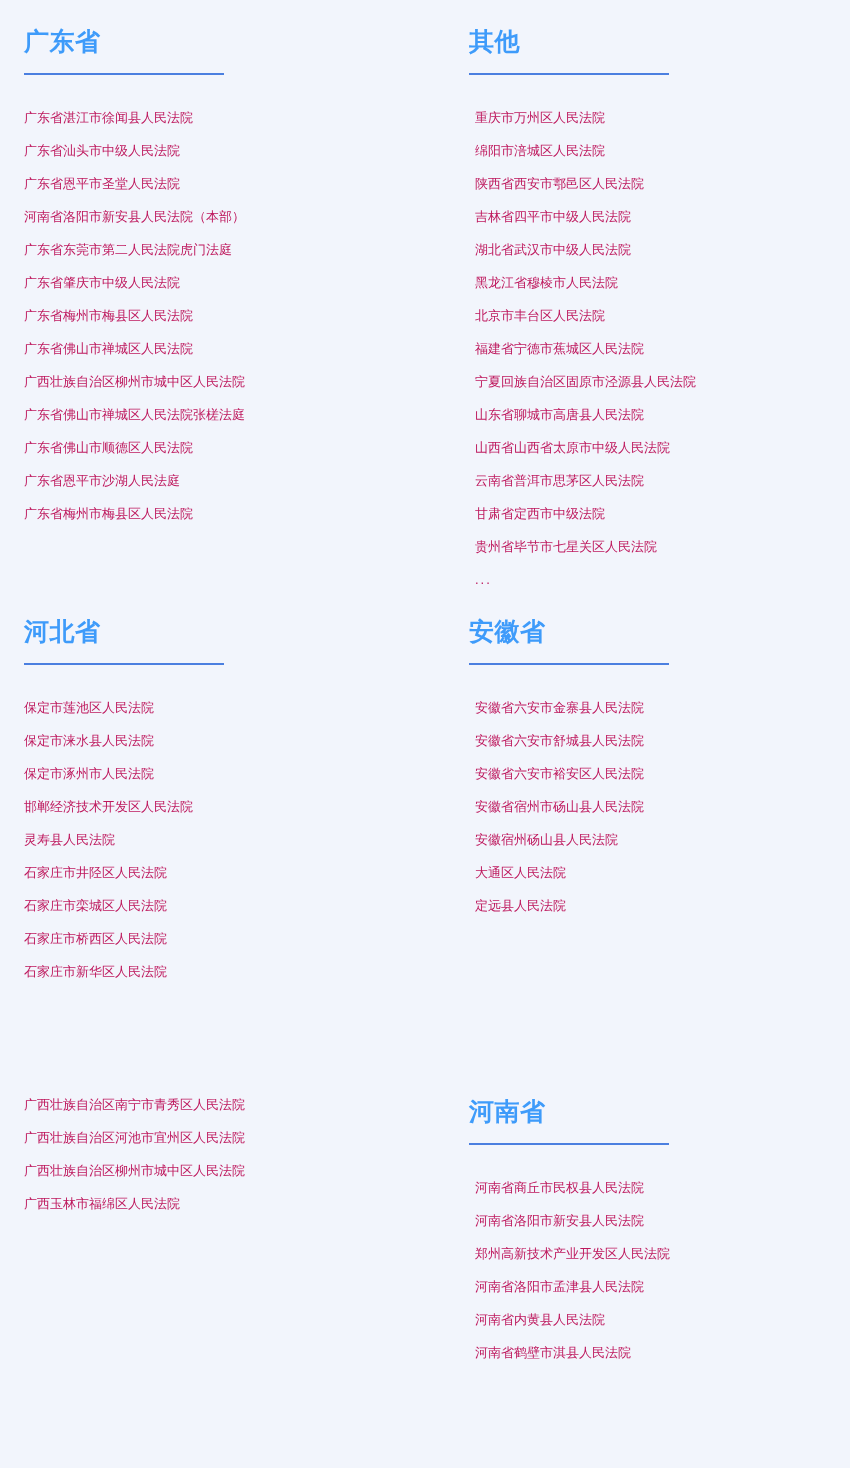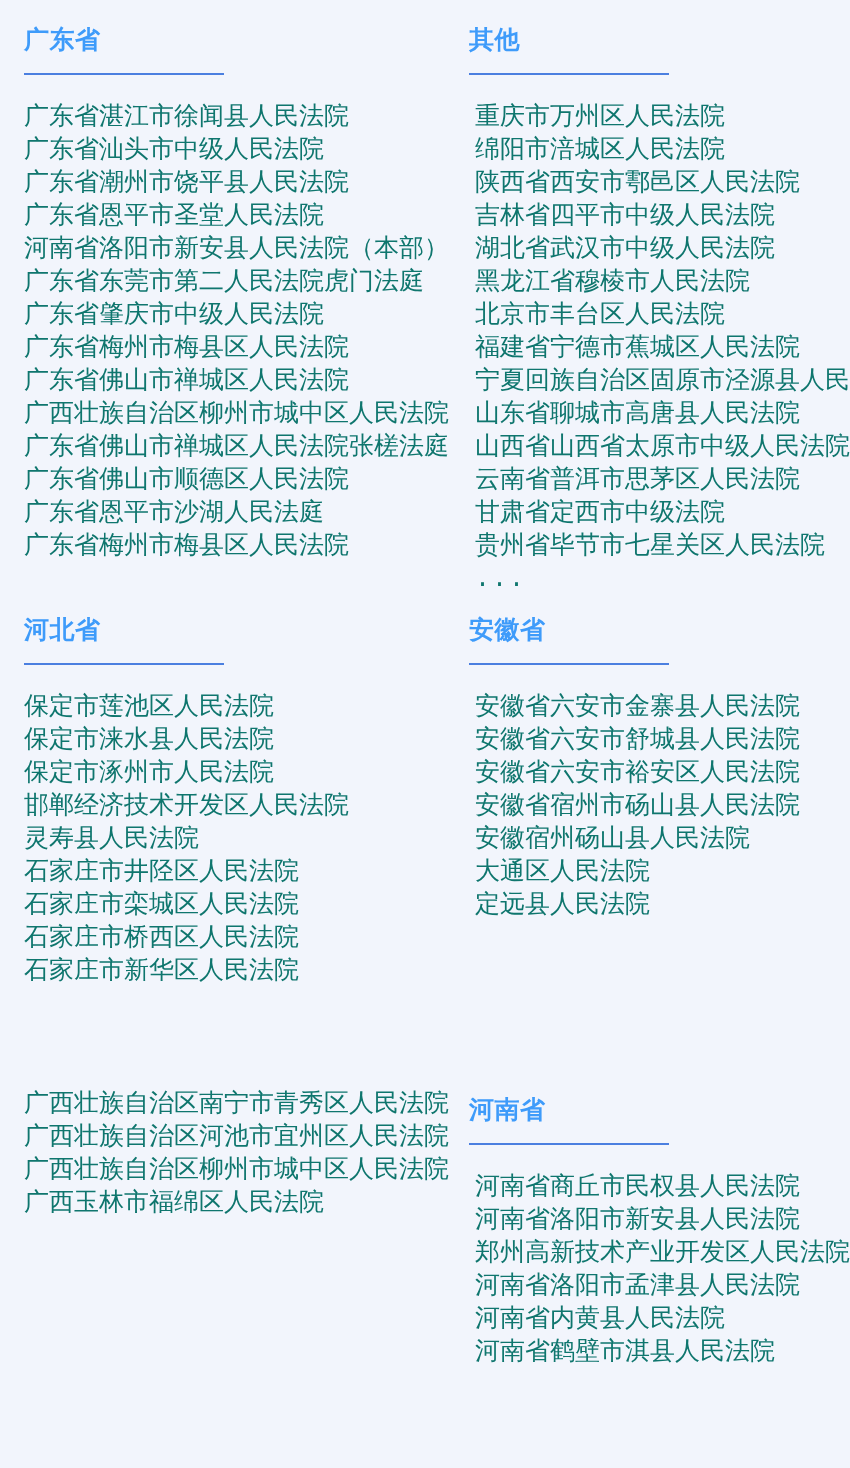--- a/index.html
+++ b/index.html
@@ -18,21 +18,20 @@
     position: relative;
     width: 850px;
     height: 1468px;
     box-sizing: border-box;
     padding: 18px 24px 0 24px;
   }
   .grid {
     display: grid;
     grid-template-columns: 425px 403px;
     column-gap: 0px;
-    font-family: Liberation Mono, monospace;
   }
   .section {
     margin-bottom: 10px;
   }
   .section-head {
     padding-top: 8px;
   }
   .section-title {
     font-size: 25px;
     font-weight: bold;
@@ -46,23 +45,23 @@
     height: 2px;
     background: #4b7fe0;
     margin: 0 0 26px 0;
   }
   .court-list {
     list-style: none;
     margin: 0;
     padding: 0;
   }
   .court-list li {
-    font-size: 25px;
+    font-size: 13px;
     line-height: 33px;
-    color: #0f766e;
+    color: #be185d;
     white-space: nowrap;
   }
   .ellipsis-item {
     color: #2f2f2f;
     letter-spacing: 2px;
   }
   
   .col-left .section-title { margin-left: 0; }
   .col-right .section-title { margin-left: 20px; }
   .col-right .rule { margin-left: 20px; }
@@ -81,21 +80,20 @@
   <div class="grid">
 
     <div class="section block-1 col-left">
       <div class="section-head">
         <div class="section-title">广东省</div>
         <div class="rule"></div>
       </div>
       <ul class="court-list">
         <li>广东省湛江市徐闻县人民法院</li>
         <li>广东省汕头市中级人民法院</li>
-        <li>广东省潮州市饶平县人民法院</li>
         <li>广东省恩平市圣堂人民法院</li>
         <li>河南省洛阳市新安县人民法院（本部）</li>
         <li>广东省东莞市第二人民法院虎门法庭</li>
         <li>广东省肇庆市中级人民法院</li>
         <li>广东省梅州市梅县区人民法院</li>
         <li>广东省佛山市禅城区人民法院</li>
         <li>广西壮族自治区柳州市城中区人民法院</li>
         <li>广东省佛山市禅城区人民法院张槎法庭</li>
         <li>广东省佛山市顺德区人民法院</li>
         <li>广东省恩平市沙湖人民法庭</li>

